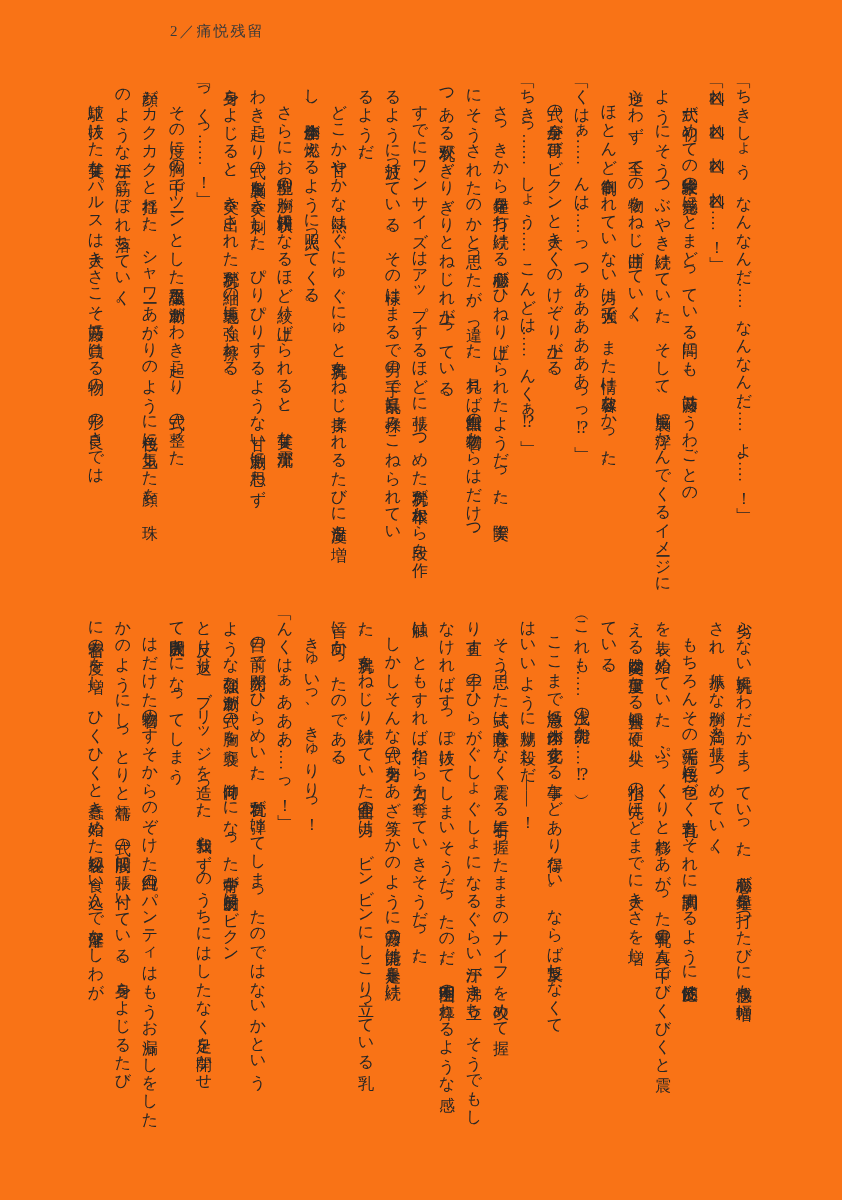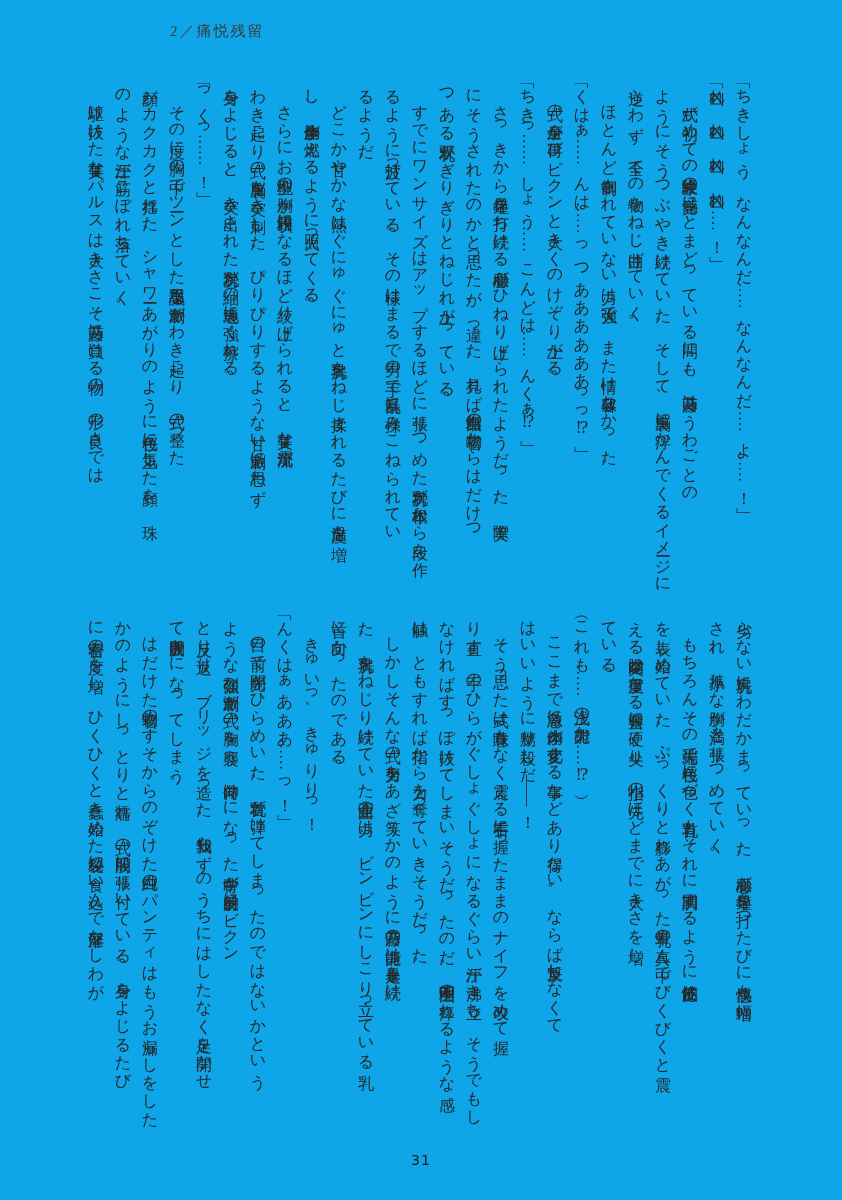--- a/index.html
+++ b/index.html
@@ -5,21 +5,21 @@
   html, body {
     margin: 0;
     padding: 0;
     background: #e8e8e8;
   }
   .page {
     position: relative;
     width: 842px;
     height: 1200px;
     margin: 0 auto;
-    background: #0ea5e9;
+    background: #f97316;
     overflow: hidden;
     font-family: "Liberation Serif", "DejaVu Serif", serif;
     color: #2a2a2a;
   }
   .header {
     position: absolute;
     left: 170px;
     top: 22px;
     font-size: 15px;
     letter-spacing: 2px;
@@ -109,14 +109,13 @@
       <p class="tline">「んくはぁあああ……っ！」</p>
       <p class="tline">　目の前で閃光がひらめいた。乳首が弾けてしまったのではないかという</p>
       <p class="tline">ような強烈な刺激が式の胸を襲う。仰向けになった背中が反射的にビクン</p>
       <p class="tline">と反り返り、ブリッジを造った。我知らずのうちにはしたなく足を開かせ</p>
       <p class="tline">て大股開きになってしまう。</p>
       <p class="tline">　はだけた着物のすそからのぞけた純白のパンティはもうお漏らしをした</p>
       <p class="tline">かのようにしっとりと濡れ、式の股間に張り付いている。身をよじるたび</p>
       <p class="tline">に密着の度を増し、ひくひくと蠢き始めた秘裂に食い込んで淫靡なしわが</p>
     </div>
 
-  <div class="pagenum">31</div>
 </div>
 
 </body></html>

